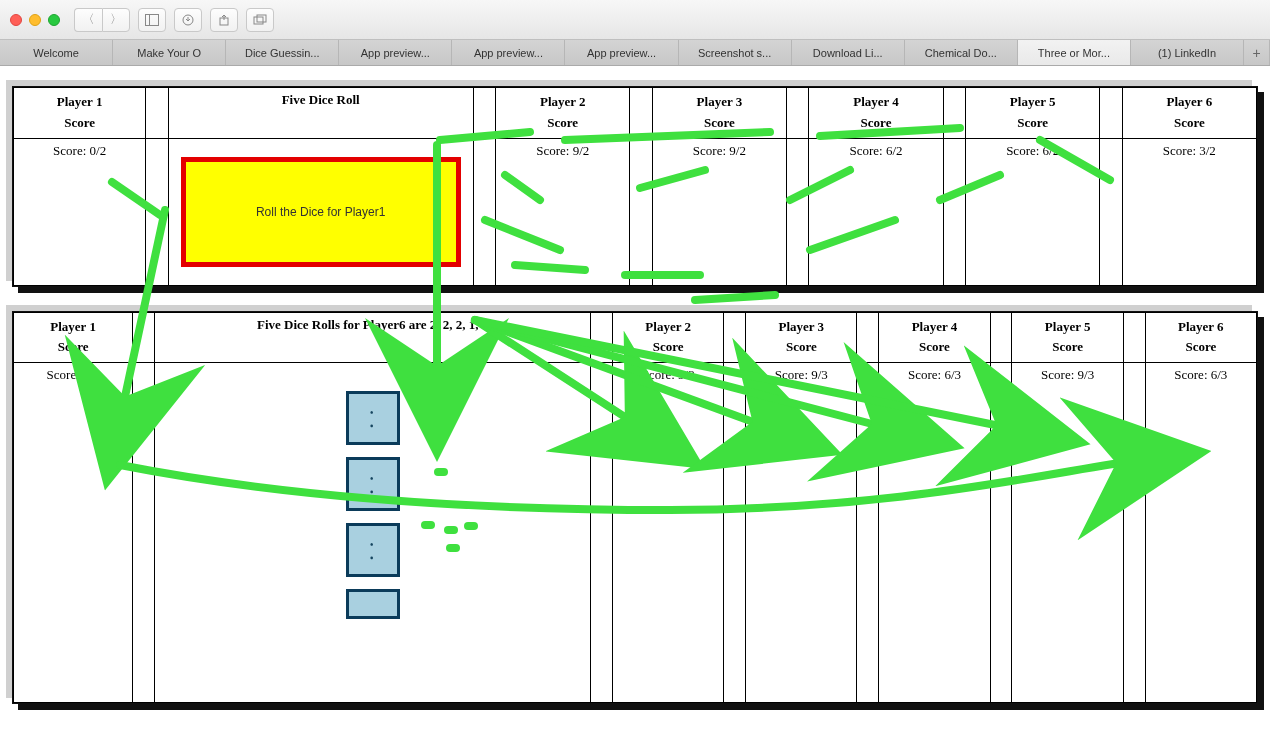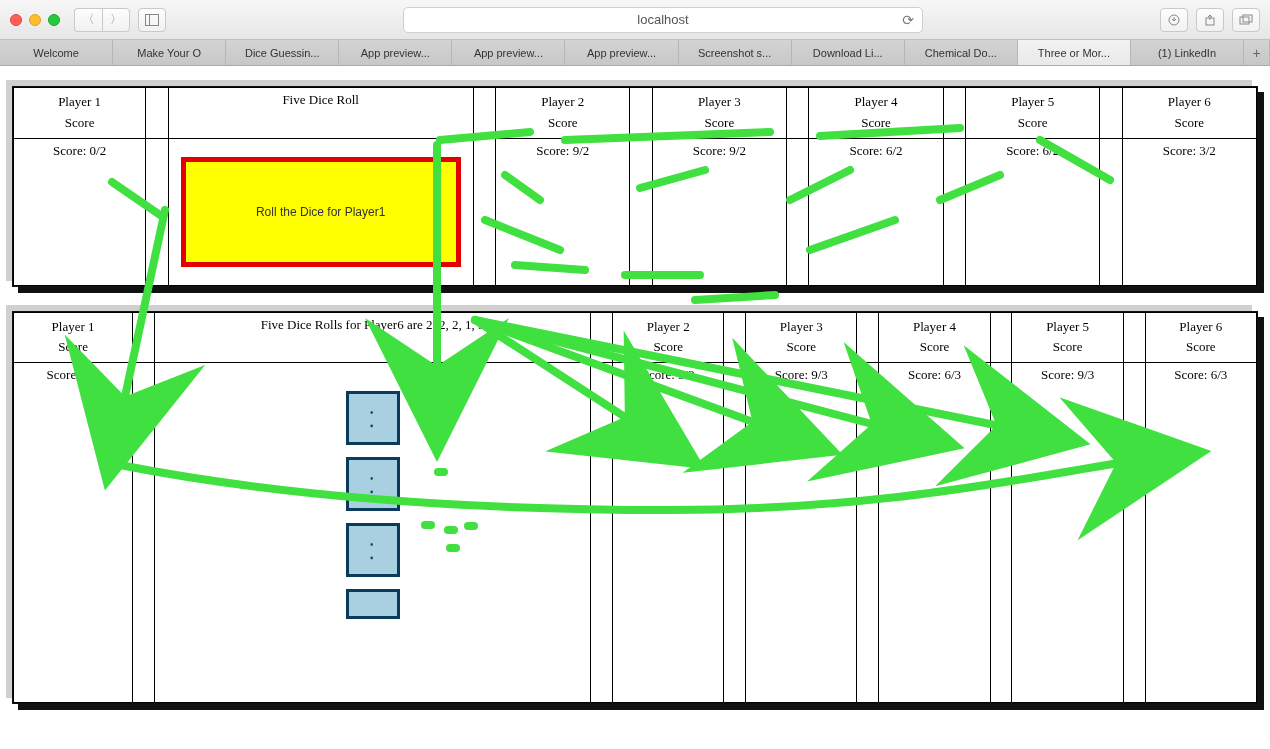--- a/index.html
+++ b/index.html
@@ -74,21 +74,21 @@
       position:relative;
     }
     table.game {
       width: 100%; border-collapse: collapse;
       font-family: Georgia, "Times New Roman", serif;
       font-size: 13px;
     }
     table.game th, table.game td {
       border: 1px solid #000; padding:4px; text-align:center; vertical-align:top;
     }
-    table.game th { font-weight:normal; }
+    table.game th { font-weight:bold; }
     .hdr-stack { line-height:1.6; }
     .spacer-col { width:22px; }
     .roll-btn {
       display:block; width: 280px; height:110px; margin:14px auto;
       background: #ffff00; border:5px solid #e30000;
       font-size:12px; color:#333; cursor:pointer;
     }
     .dice-col { padding-top:16px !important; }
     .die {
       width:54px; height:54px; background:#a9d0e0; border:3px solid #0b3b5a;
@@ -109,24 +109,20 @@
   </div>
   <div class="nav-btn-group">
     <div class="nav-btn">〈</div>
     <div class="nav-btn">〉</div>
   </div>
   <div class="nav-btn single">
     <svg width="14" height="12" viewBox="0 0 14 12">
         <rect x="0.5" y="0.5" width="13" height="11" fill="none" stroke="#888"></rect>
         <line x1="4.5" y1="0.5" x2="4.5" y2="11.5" stroke="#888"></line>
       </svg>
-  </div>
-  <div class="addr">
-    <span>localhost</span>
-    <span class="reload-ic">⟳</span>
   </div>
   <div class="right-btns">
     <div class="nav-btn single">
       <svg width="12" height="12" viewBox="0 0 12 12">
           <circle cx="6" cy="6" r="5" fill="none" stroke="#888"></circle>
           <path d="M6 3v4M4 5l2 2 2-2" fill="none" stroke="#888"></path>
         </svg>
     </div>
     <div class="nav-btn single">
       <svg width="12" height="12" viewBox="0 0 12 12">

